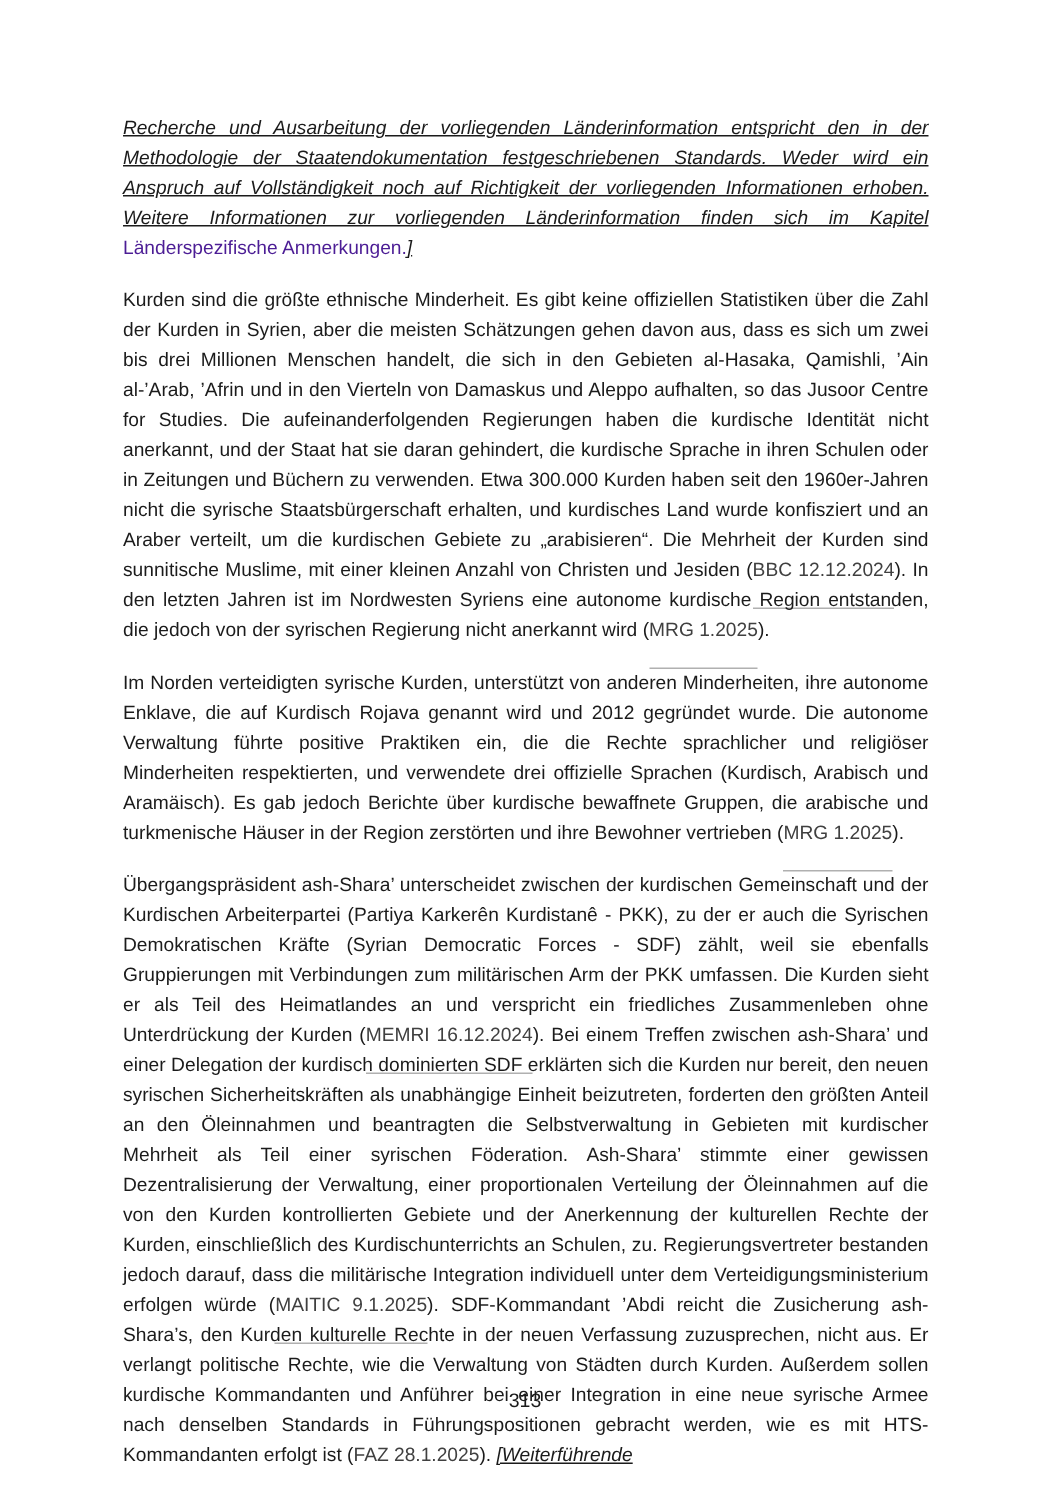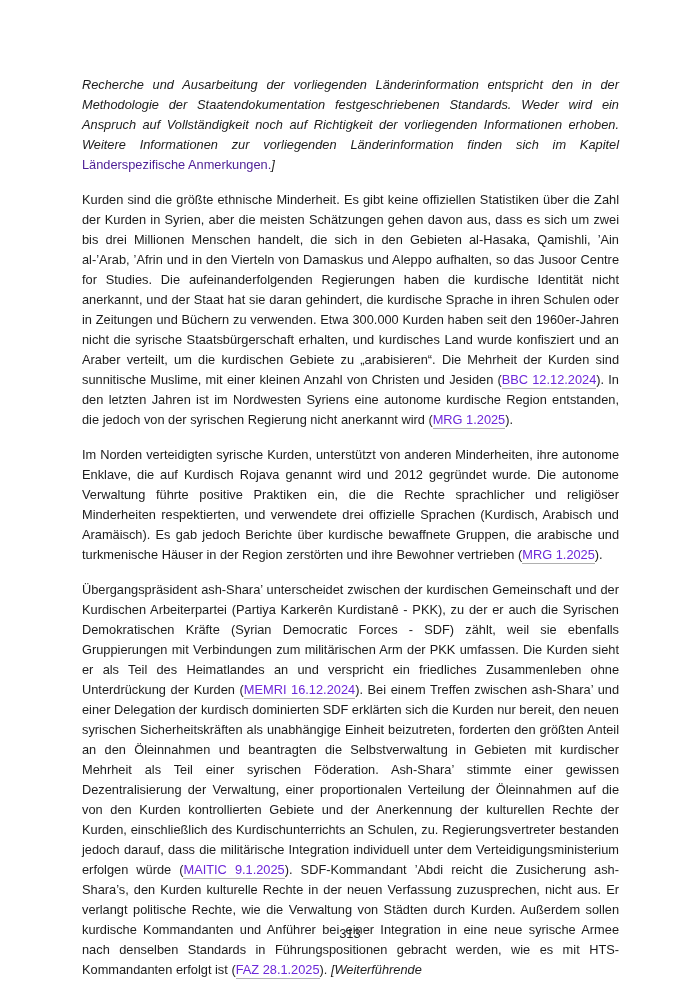--- a/index.html
+++ b/index.html
@@ -29,32 +29,33 @@
     text-align: justify;
     color: #1b1b1b;
     hyphens: auto;
     -webkit-hyphens: auto;
   }
   .para.italic {
     font-style: italic;
   }
   .run.italic {
     font-style: italic;
+    text-decoration: underline;
   }
   .chapter-link {
     color: #4c1d95;
     font-style: normal;
     text-decoration: none;
     cursor: pointer;
   }
   .citation-link {
-    color: #6d28d9;
+    color: #404040;
     text-decoration: none;
     border-bottom: 1.5px solid #b0b0b0;
-    padding-bottom: 1px;
+    padding-bottom: 18px;
     cursor: pointer;
     white-space: nowrap;
   }
   .page-number {
     position: absolute;
     left: 0;
     right: 0;
     top: 926px;
     text-align: center;
     font-size: 13px;

